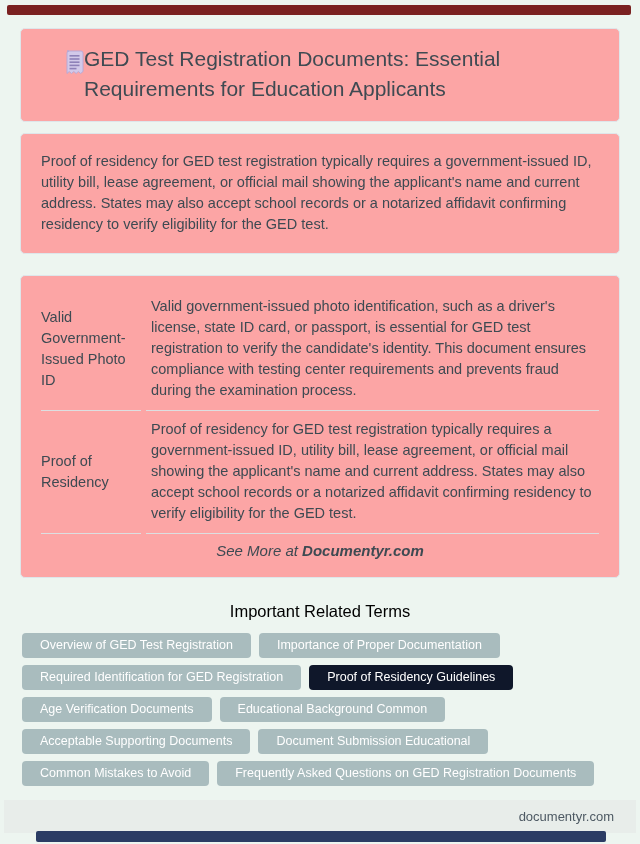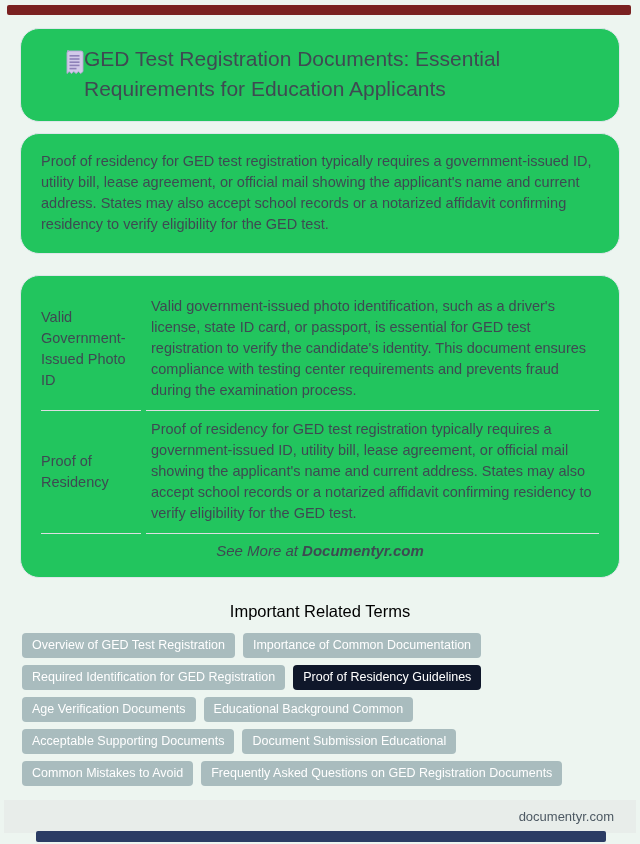--- a/index.html
+++ b/index.html
@@ -11,21 +11,21 @@
   }
   .top-accent {
     position:absolute; top:5px; left:7px; width:624px; height:10px;
     border-radius:2px;
   }
   .bottom-accent {
     position:absolute; top:831px; left:36px; width:570px; height:11px;
     border-radius:2px;
   }
   .card {
-    background:#22c55e; border:1px solid #dee6ea; border-radius:19px;
+    background:#fca5a5; border:1px solid #dee6ea; border-radius:5px;
     box-sizing:border-box;
   }
   
   .title-card {
     margin:28px 20px 0; min-height:94px;
     display:flex; align-items:flex-start;
     padding:15px 28px 14px 42px;
   }
   .receipt-icon { flex:0 0 auto; margin-top:6px; }
   .page-title {
@@ -61,21 +61,21 @@
   .related-heading {
     margin-top:24px; text-align:center;
     font-size:16.5px; font-weight:400; color:#000000;
   }
   .tags {
     margin:12px 22px 0; display:flex; flex-wrap:wrap; gap:7px 8px;
   }
   .tag {
     display:inline-block; box-sizing:border-box;
     color:#ffffff; font-size:12.5px; line-height:15px;
-    padding:5px 10px; border-radius:4px; cursor:pointer;
+    padding:5px 18px; border-radius:4px; cursor:pointer;
     border:none;
   }
   
   .footer {
     margin:14px 4px 0; height:33px;
     display:flex; align-items:center; justify-content:flex-end;
     padding:0 22px; box-sizing:border-box;
     font-size:13px; color:#4d5963;
   }
 </style>
@@ -119,21 +119,21 @@
     </div>
     <div class="see-more">
       <span>See More at </span><span class="brand">Documentyr.com</span>
     </div>
   </div>
 
   <div class="related-heading">Important Related Terms</div>
 
   <div class="tags">
     <button class="tag" style="background: rgb(169, 188, 190);">Overview of GED Test Registration</button>
-    <button class="tag" style="background: rgb(169, 188, 190);">Importance of Common Documentation</button>
+    <button class="tag" style="background: rgb(169, 188, 190);">Importance of Proper Documentation</button>
     <button class="tag" style="background: rgb(169, 188, 190);">Required Identification for GED Registration</button>
     <button class="tag" style="background: #0f172a;">Proof of Residency Guidelines</button>
     <button class="tag" style="background: rgb(169, 188, 190);">Age Verification Documents</button>
     <button class="tag" style="background: rgb(169, 188, 190);">Educational Background Common</button>
     <button class="tag" style="background: rgb(169, 188, 190);">Acceptable Supporting Documents</button>
     <button class="tag" style="background: rgb(169, 188, 190);">Document Submission Educational</button>
     <button class="tag" style="background: rgb(169, 188, 190);">Common Mistakes to Avoid</button>
     <button class="tag" style="background: rgb(169, 188, 190);">Frequently Asked Questions on GED Registration Documents</button>
   </div>
 

